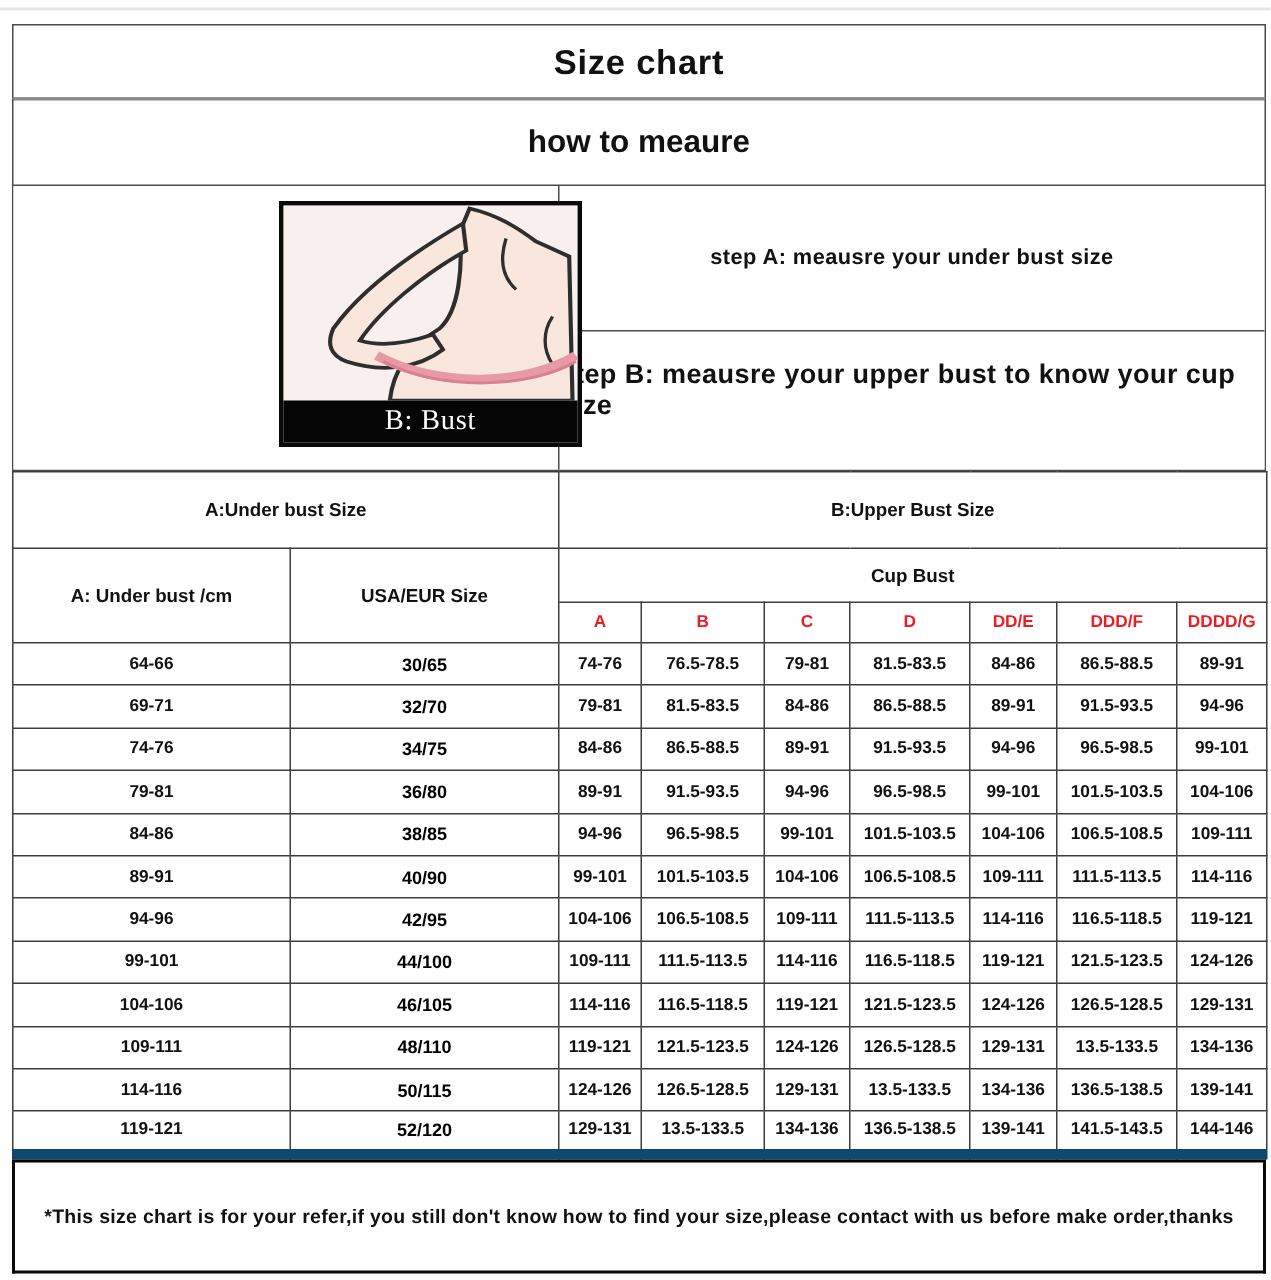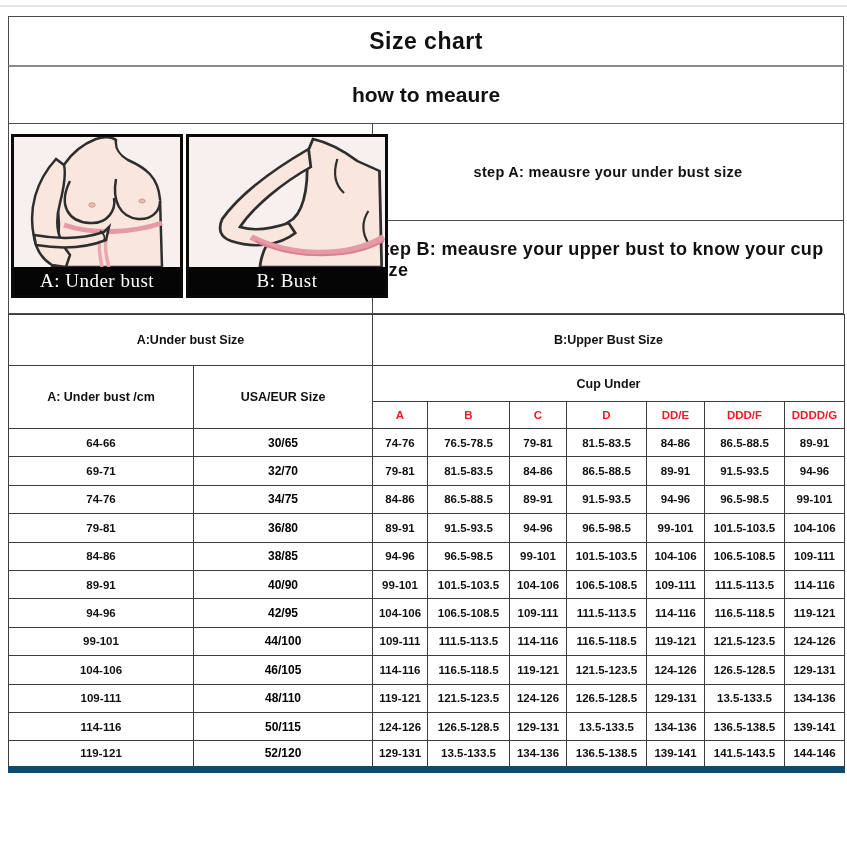--- a/index.html
+++ b/index.html
@@ -62,36 +62,20 @@
 
 <div class="chart">
 
   <div class="title-row">Size chart</div>
 
   <div class="subtitle-row">how to meaure</div>
 
   <div class="middle">
     <div class="illustrations">
 
-      <div class="fig-frame fig-a">
-        <svg viewBox="0 0 166 130" preserveAspectRatio="none">
-          <rect x="0" y="0" width="166" height="130" fill="#f7f0ee"></rect>
-          <path d="M82,2 C90,-1 98,0 102,3 C101,11 104,17 114,23 C132,31 144,40 146,62 L148,130 L38,130 C44,106 48,86 42,64 C36,40 56,12 82,2 Z" fill="#f9e6dd" stroke="#2e2e2e" stroke-width="2.5"></path>
-          <path d="M42,22 C22,44 14,72 20,100 C22,112 28,122 38,128 L52,130 L56,118 C44,103 40,88 46,66 C50,50 52,36 50,28 Z" fill="#f9e6dd" stroke="#2e2e2e" stroke-width="2.5"></path>
-          <path d="M56,44 C44,68 54,85 76,86 C94,87 102,73 100,61" fill="#f9e6dd" stroke="#2e2e2e" stroke-width="2.5"></path>
-          <path d="M102,42 C98,64 106,80 124,82 C138,83 146,74 146,64" fill="#f9e6dd" stroke="#2e2e2e" stroke-width="2.5"></path>
-          <ellipse cx="78" cy="68" rx="3.2" ry="2.2" fill="#ecbfb3" stroke="#c79a8c" stroke-width="1"></ellipse>
-          <ellipse cx="128" cy="64" rx="3" ry="2" fill="#ecbfb3" stroke="#c79a8c" stroke-width="1"></ellipse>
-          <path d="M50,88 C80,98 118,96 148,86" fill="none" stroke="#e59aa6" stroke-width="5"></path>
-          <path d="M93,96 C90,108 92,120 95,130 M86,96 C84,110 86,121 88,130" fill="none" stroke="#e8a8b2" stroke-width="3.5"></path>
-          <path d="M20,98 C48,103 72,101 90,95 L95,90 L92,103 C72,111 46,112 22,108 Z" fill="#f9e6dd" stroke="#2e2e2e" stroke-width="2.5"></path>
-          <path d="M86,94 q6,4 4,10" fill="none" stroke="#2e2e2e" stroke-width="1.6"></path>
-        </svg>
-        <div class="fig-caption">A: Under bust</div>
-      </div>
 
       <div class="fig-frame fig-b">
         <svg viewBox="0 0 177 130" preserveAspectRatio="none">
           <rect x="0" y="0" width="177" height="130" fill="#f7f0ee"></rect>
           <path d="M112,2 C128,6 140,14 152,24 L172,34 L174,130 L64,130 C66,110 76,94 94,82 C106,70 108,40 106,18 Z" fill="#f9e6dd" stroke="#2e2e2e" stroke-width="2.5"></path>
           <path d="M108,12 C80,30 48,54 30,82 C26,92 28,100 38,104 C60,112 82,108 96,96 L90,86 C74,92 58,94 46,90 C58,70 84,46 110,30 Z" fill="#f9e6dd" stroke="#2e2e2e" stroke-width="2.5"></path>
           <path d="M134,22 C130,36 132,48 140,56" fill="none" stroke="#2e2e2e" stroke-width="2"></path>
           <path d="M162,74 C156,84 156,96 162,106" fill="none" stroke="#2e2e2e" stroke-width="2"></path>
           <path d="M56,100 C94,122 146,120 176,100" fill="none" stroke="#e59aa6" stroke-width="6"></path>
           <path d="M60,104 C96,124 148,122 176,104" fill="none" stroke="#d97f8e" stroke-width="2"></path>
@@ -119,21 +103,21 @@
         <col style="width:60px">
     </colgroup>
     <thead>
       <tr class="group-row">
         <th colspan="2">A:Under bust Size</th>
         <th colspan="7">B:Upper Bust Size</th>
       </tr>
       <tr>
         <th rowspan="2" class="colhead">A: Under bust /cm</th>
         <th rowspan="2" class="colhead">USA/EUR Size</th>
-        <th colspan="7" class="cupsize-head">Cup Under</th>
+        <th colspan="7" class="cupsize-head">Cup Bust</th>
       </tr>
       <tr class="cup-letter-row">
           <th>A</th>
           <th>B</th>
           <th>C</th>
           <th>D</th>
           <th>DD/E</th>
           <th>DDD/F</th>
           <th>DDDD/G</th>
         </tr>
@@ -267,14 +251,15 @@
           <td>13.5-133.5</td>
           <td>134-136</td>
           <td>136.5-138.5</td>
           <td>139-141</td>
           <td>141.5-143.5</td>
           <td>144-146</td>
         </tr>
       </tbody>
   </table>
 
+  <div class="footer">*This size chart is for your refer,if you still don't know how to find your size,please contact with us before make order,thanks</div>
 
 </div>
 
 </body></html>

